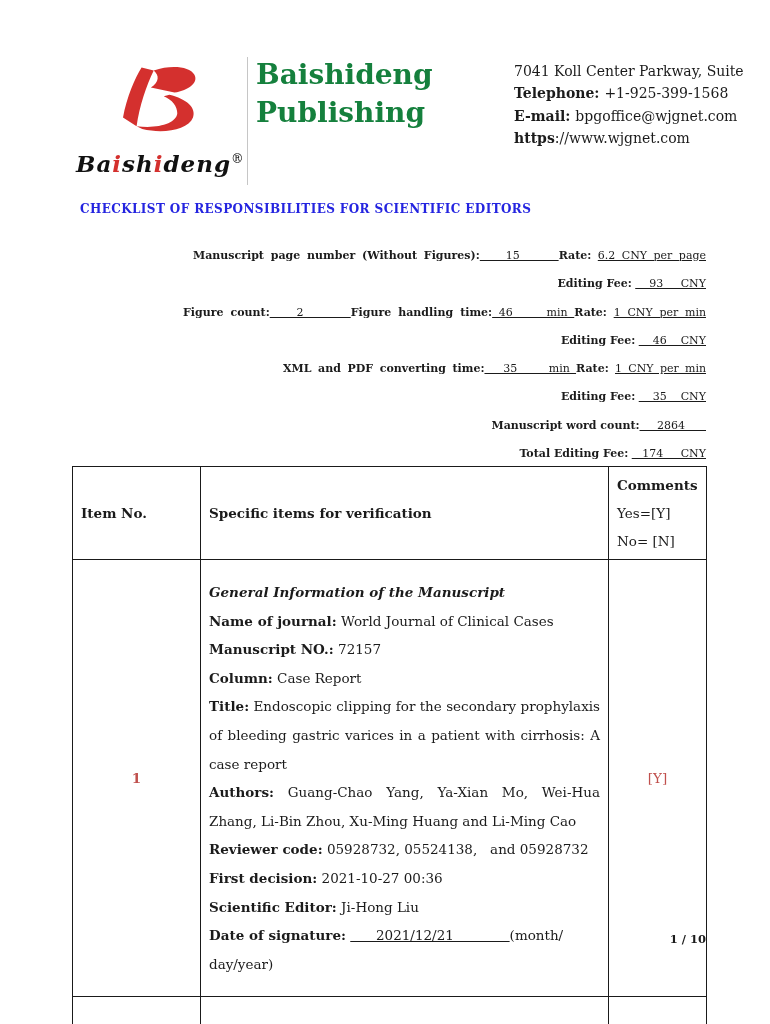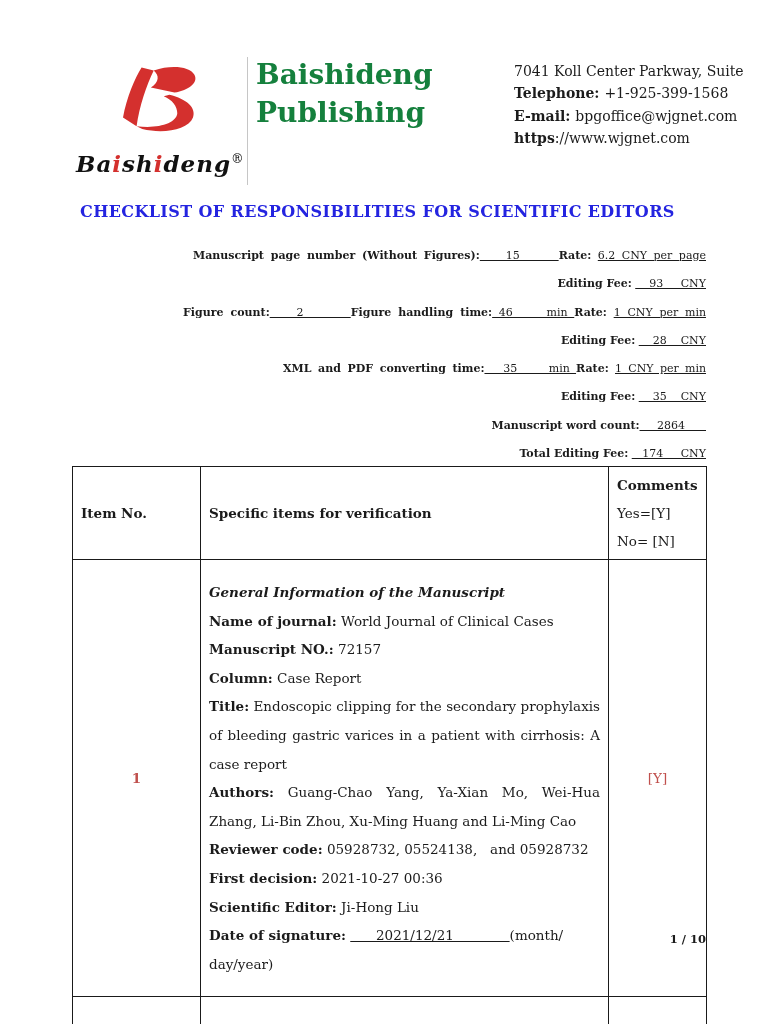--- a/index.html
+++ b/index.html
@@ -11,21 +11,21 @@
   .logo-block{position:absolute;left:78px;top:56px;width:164px;height:128px;}
   .logo-svg{position:absolute;left:30px;top:8px;}
   .wordmark{position:absolute;left:-2px;top:78px;width:168px;font-size:23px;font-weight:bold;
             font-style:italic;letter-spacing:1px;color:#111;white-space:nowrap;margin-top:16px;}
   .vdiv{position:absolute;left:247px;top:57px;width:1px;height:128px;background:#c6c6c6;}
   .brand{position:absolute;left:256px;top:56px;font-size:28px;font-weight:bold;
          color:#15803d;line-height:38px;}
   .contact{position:absolute;left:468px;top:60px;width:244px;font-size:14px;line-height:22.3px;margin-left:46px;}
 
   
-  .doc-title{position:absolute;left:80px;top:202px;margin:0;font-size:16px;font-weight:bold;
+  .doc-title{position:absolute;left:80px;top:202px;margin:0;font-size:12px;font-weight:bold;
              color:#2424E0;letter-spacing:0.4px;white-space:nowrap;}
 
   
   .fees{position:absolute;left:72px;top:242px;width:634px;font-size:11px;}
   .fee-line{line-height:28.3px;height:28.3px;white-space:nowrap;}
   .fee-r{text-align:right;}
   .fee-j{text-align:justify;text-align-last:justify;white-space:normal;}
 
   
   table{position:absolute;left:72px;top:466px;width:634px;border-collapse:collapse;
@@ -78,21 +78,21 @@
     <div><span class="b">E-mail: </span><span>bpgoffice@wjgnet.com</span></div>
     <div><span class="b">https</span><span>://www.wjgnet.com</span></div>
   </div>
 
   <h1 class="doc-title">CHECKLIST OF RESPONSIBILITIES FOR SCIENTIFIC EDITORS</h1>
 
   <section class="fees">
     <div class="fee-line fee-j" style="padding-left:121px"><span class="b">Manuscript page number (Without Figures):</span><span class="u">    15      </span><span class="b">Rate:</span><span> </span><span class="u">6.2 CNY per page</span></div>
     <div class="fee-line fee-r"><span class="b">Editing Fee:</span><span> </span><span class="u">    93     CNY</span></div>
     <div class="fee-line fee-j" style="padding-left:111px"><span class="b">Figure count:</span><span class="u">    2       </span><span class="b">Figure handling time:</span><span class="u"> 46     min </span><span class="b">Rate:</span><span> </span><span class="u">1 CNY per min</span></div>
-    <div class="fee-line fee-r"><span class="b">Editing Fee:</span><span> </span><span class="u">    28    CNY</span></div>
+    <div class="fee-line fee-r"><span class="b">Editing Fee:</span><span> </span><span class="u">    46    CNY</span></div>
     <div class="fee-line fee-j" style="padding-left:211px"><span class="b">XML and PDF converting time:</span><span class="u">   35     min </span><span class="b">Rate:</span><span> </span><span class="u">1 CNY per min</span></div>
     <div class="fee-line fee-r"><span class="b">Editing Fee:</span><span> </span><span class="u">    35    CNY</span></div>
     <div class="fee-line fee-r"><span class="b">Manuscript word count:</span><span class="u">     2864      </span></div>
     <div class="fee-line fee-r"><span class="b">Total Editing Fee:</span><span> </span><span class="u">   174     CNY</span></div>
   </section>
 
   <table>
     <colgroup>
         <col class="col1">
         <col class="col2">

